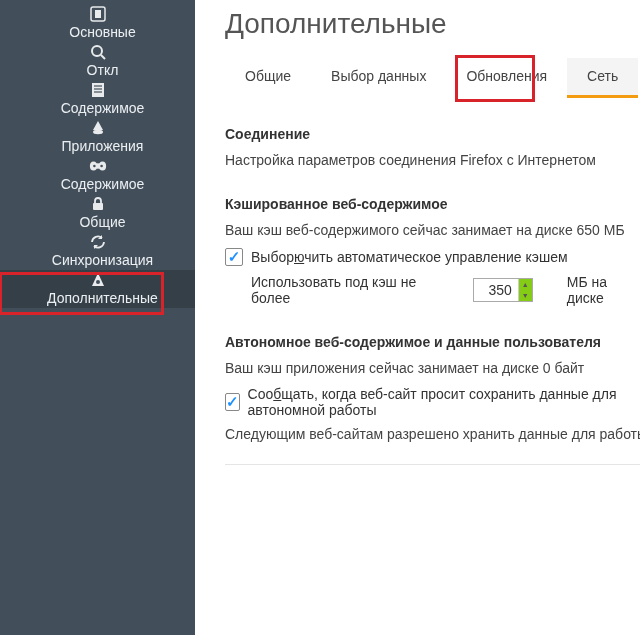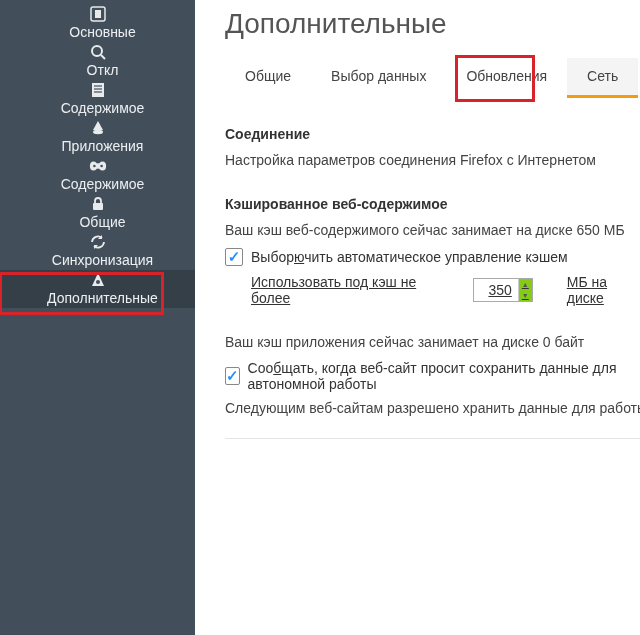--- a/index.html
+++ b/index.html
@@ -110,21 +110,20 @@
     display: flex; align-items: center; justify-content: center;
     background: #fff;
     color: #1e90ff;
     font-size: 15px;
     font-weight: bold;
   }
   .indent-line {
     margin-left: 26px;
     display: flex; align-items: center;
     gap: 18px;
-    text-decoration: underline;
   }
   .spinbox {
     display: inline-flex;
     border: 1px solid #aaa;
     height: 24px;
     align-items: stretch;
     margin: 0 16px;
     background: #84cc16;
   }
   .spinbox input {
@@ -264,20 +263,21 @@
         <span class="spin">
           <div>▲</div>
           <div>▼</div>
         </span>
       </span>
       <span>МБ на диске</span>
     </div>
   </div>
 
   <div class="section">
+    <h3>Автономное веб-содержимое и данные пользователя</h3>
     <div class="para">Ваш кэш приложения сейчас занимает на диске 0 байт</div>
     <div class="checkline">
       <div class="checkbox">✓</div>
       <span>
         <span>Соо</span><span class="u">б</span><span>щать, когда веб-сайт просит сохранить данные для автономной работы</span>
       </span>
     </div>
     <div class="para" style="margin-top:8px;">Следующим веб-сайтам разрешено хранить данные для работы в автономном режиме:</div>
     <hr class="hr">
   </div>

